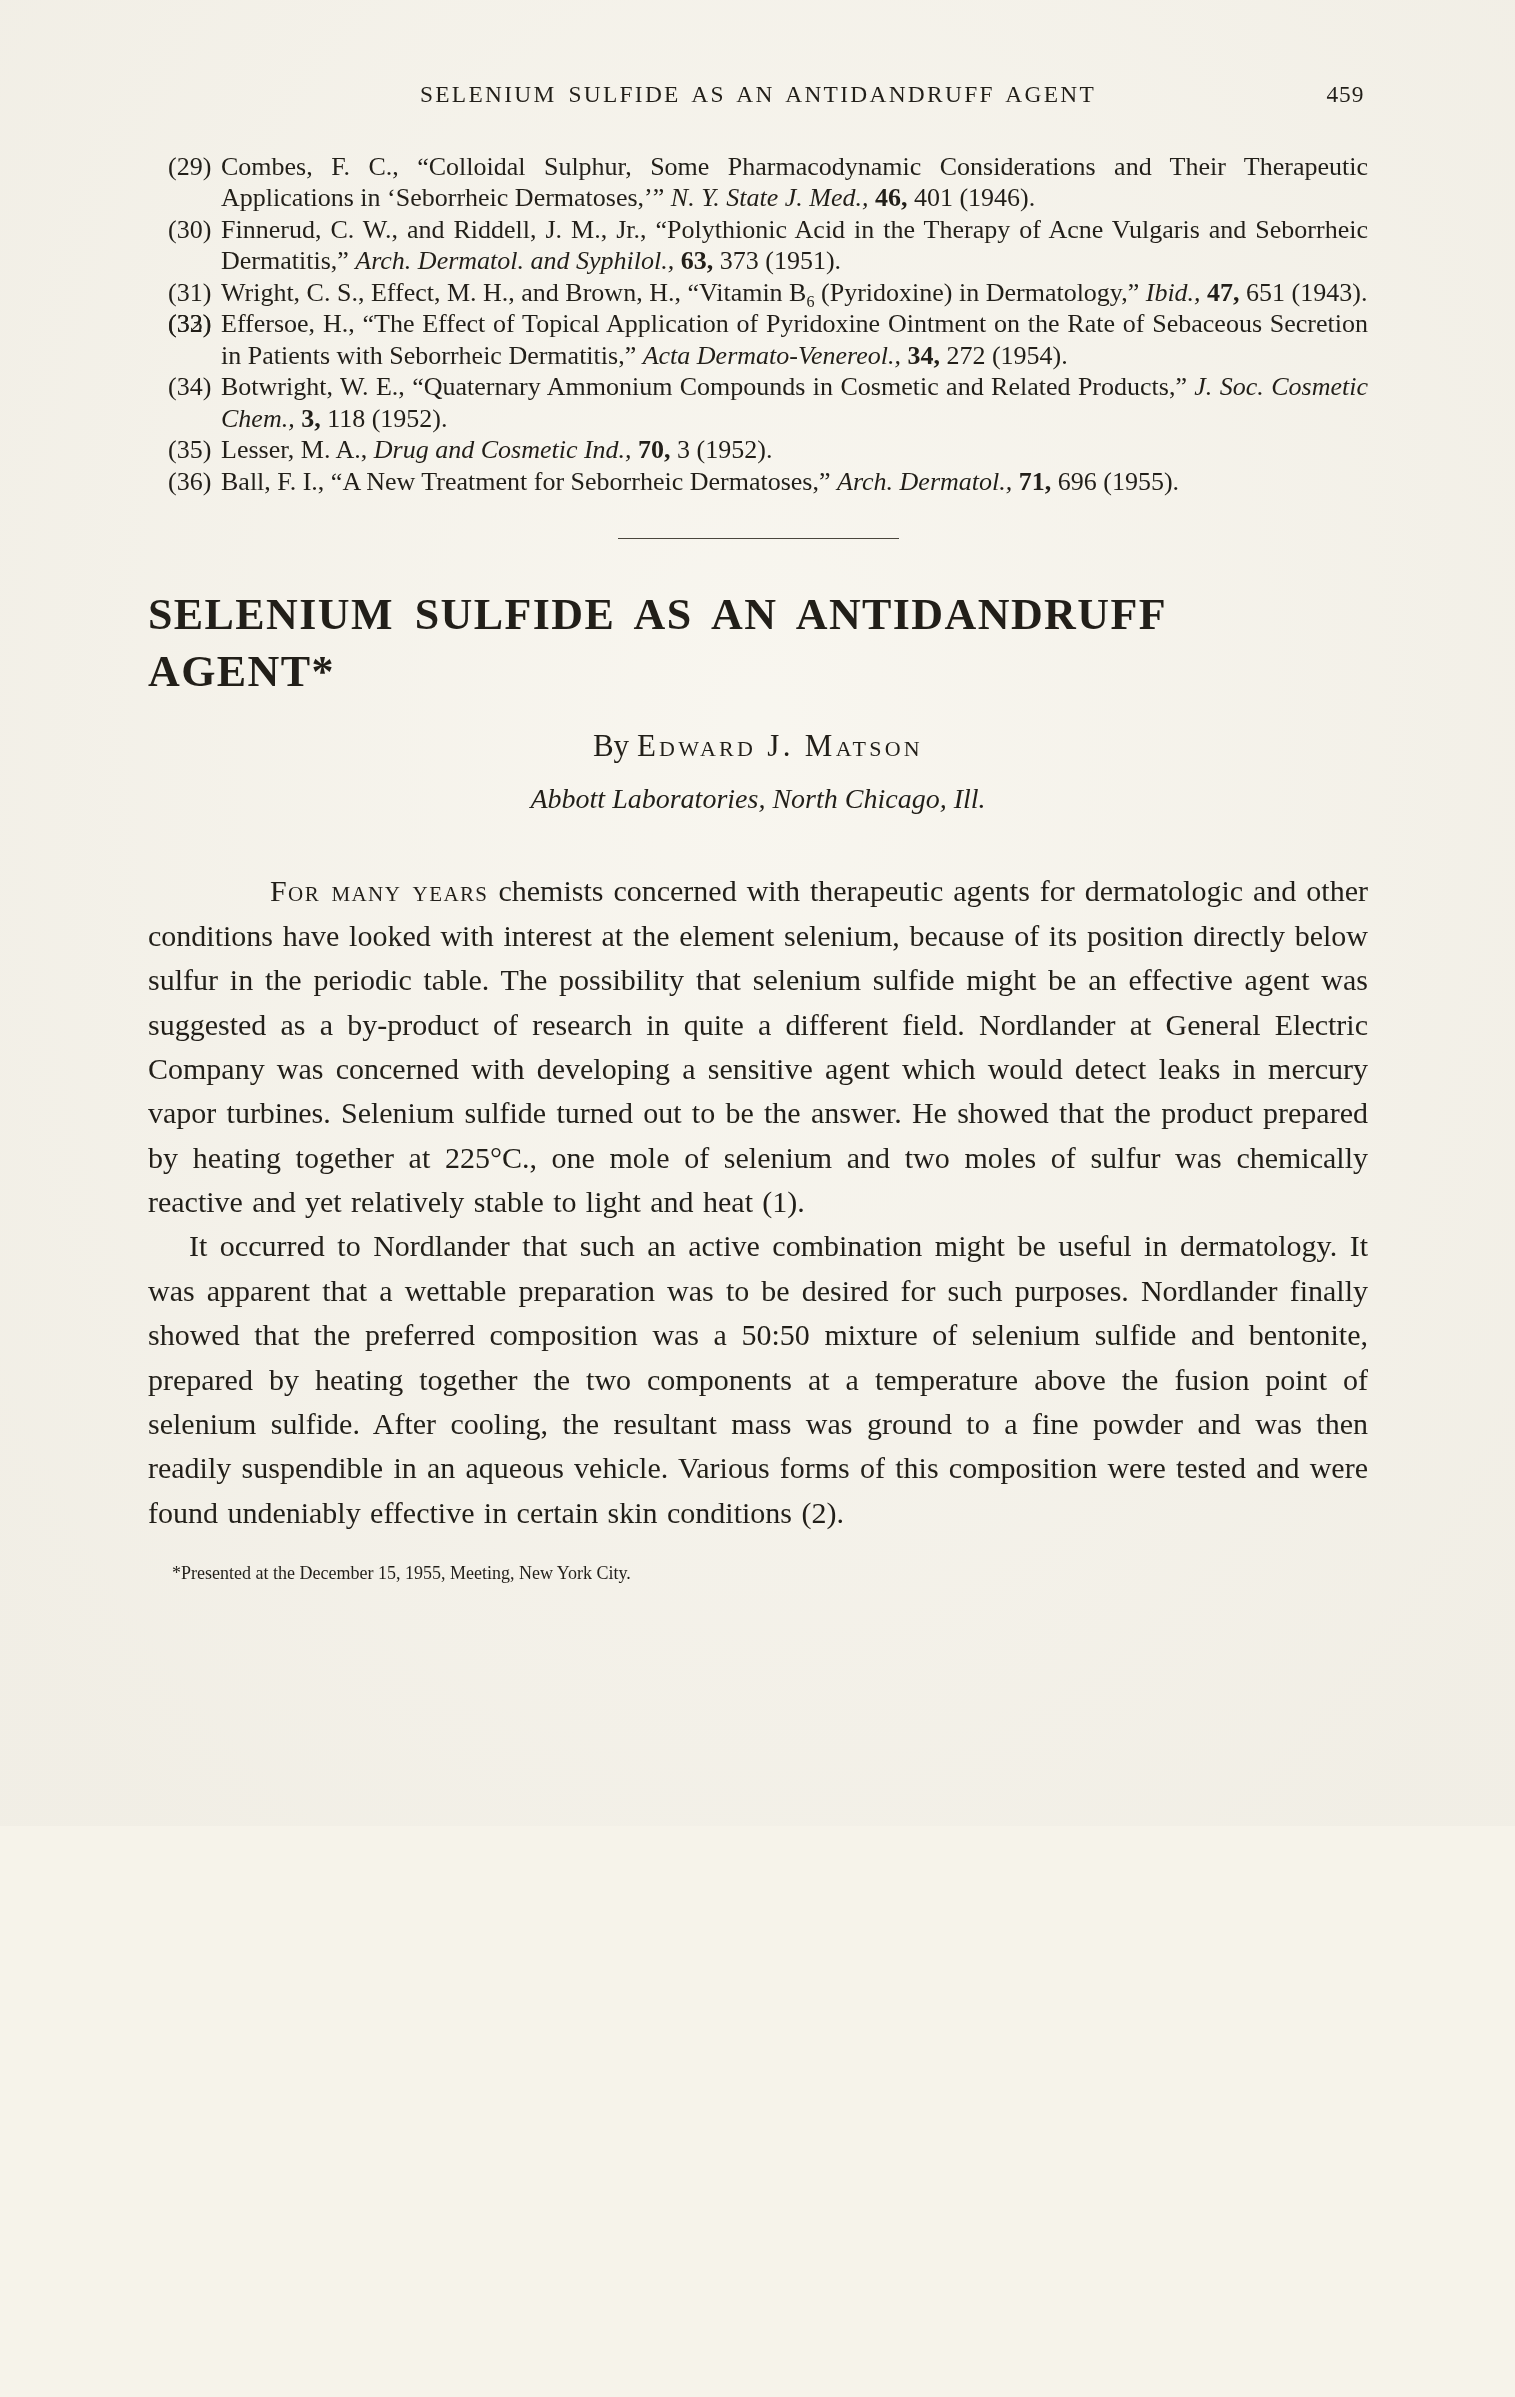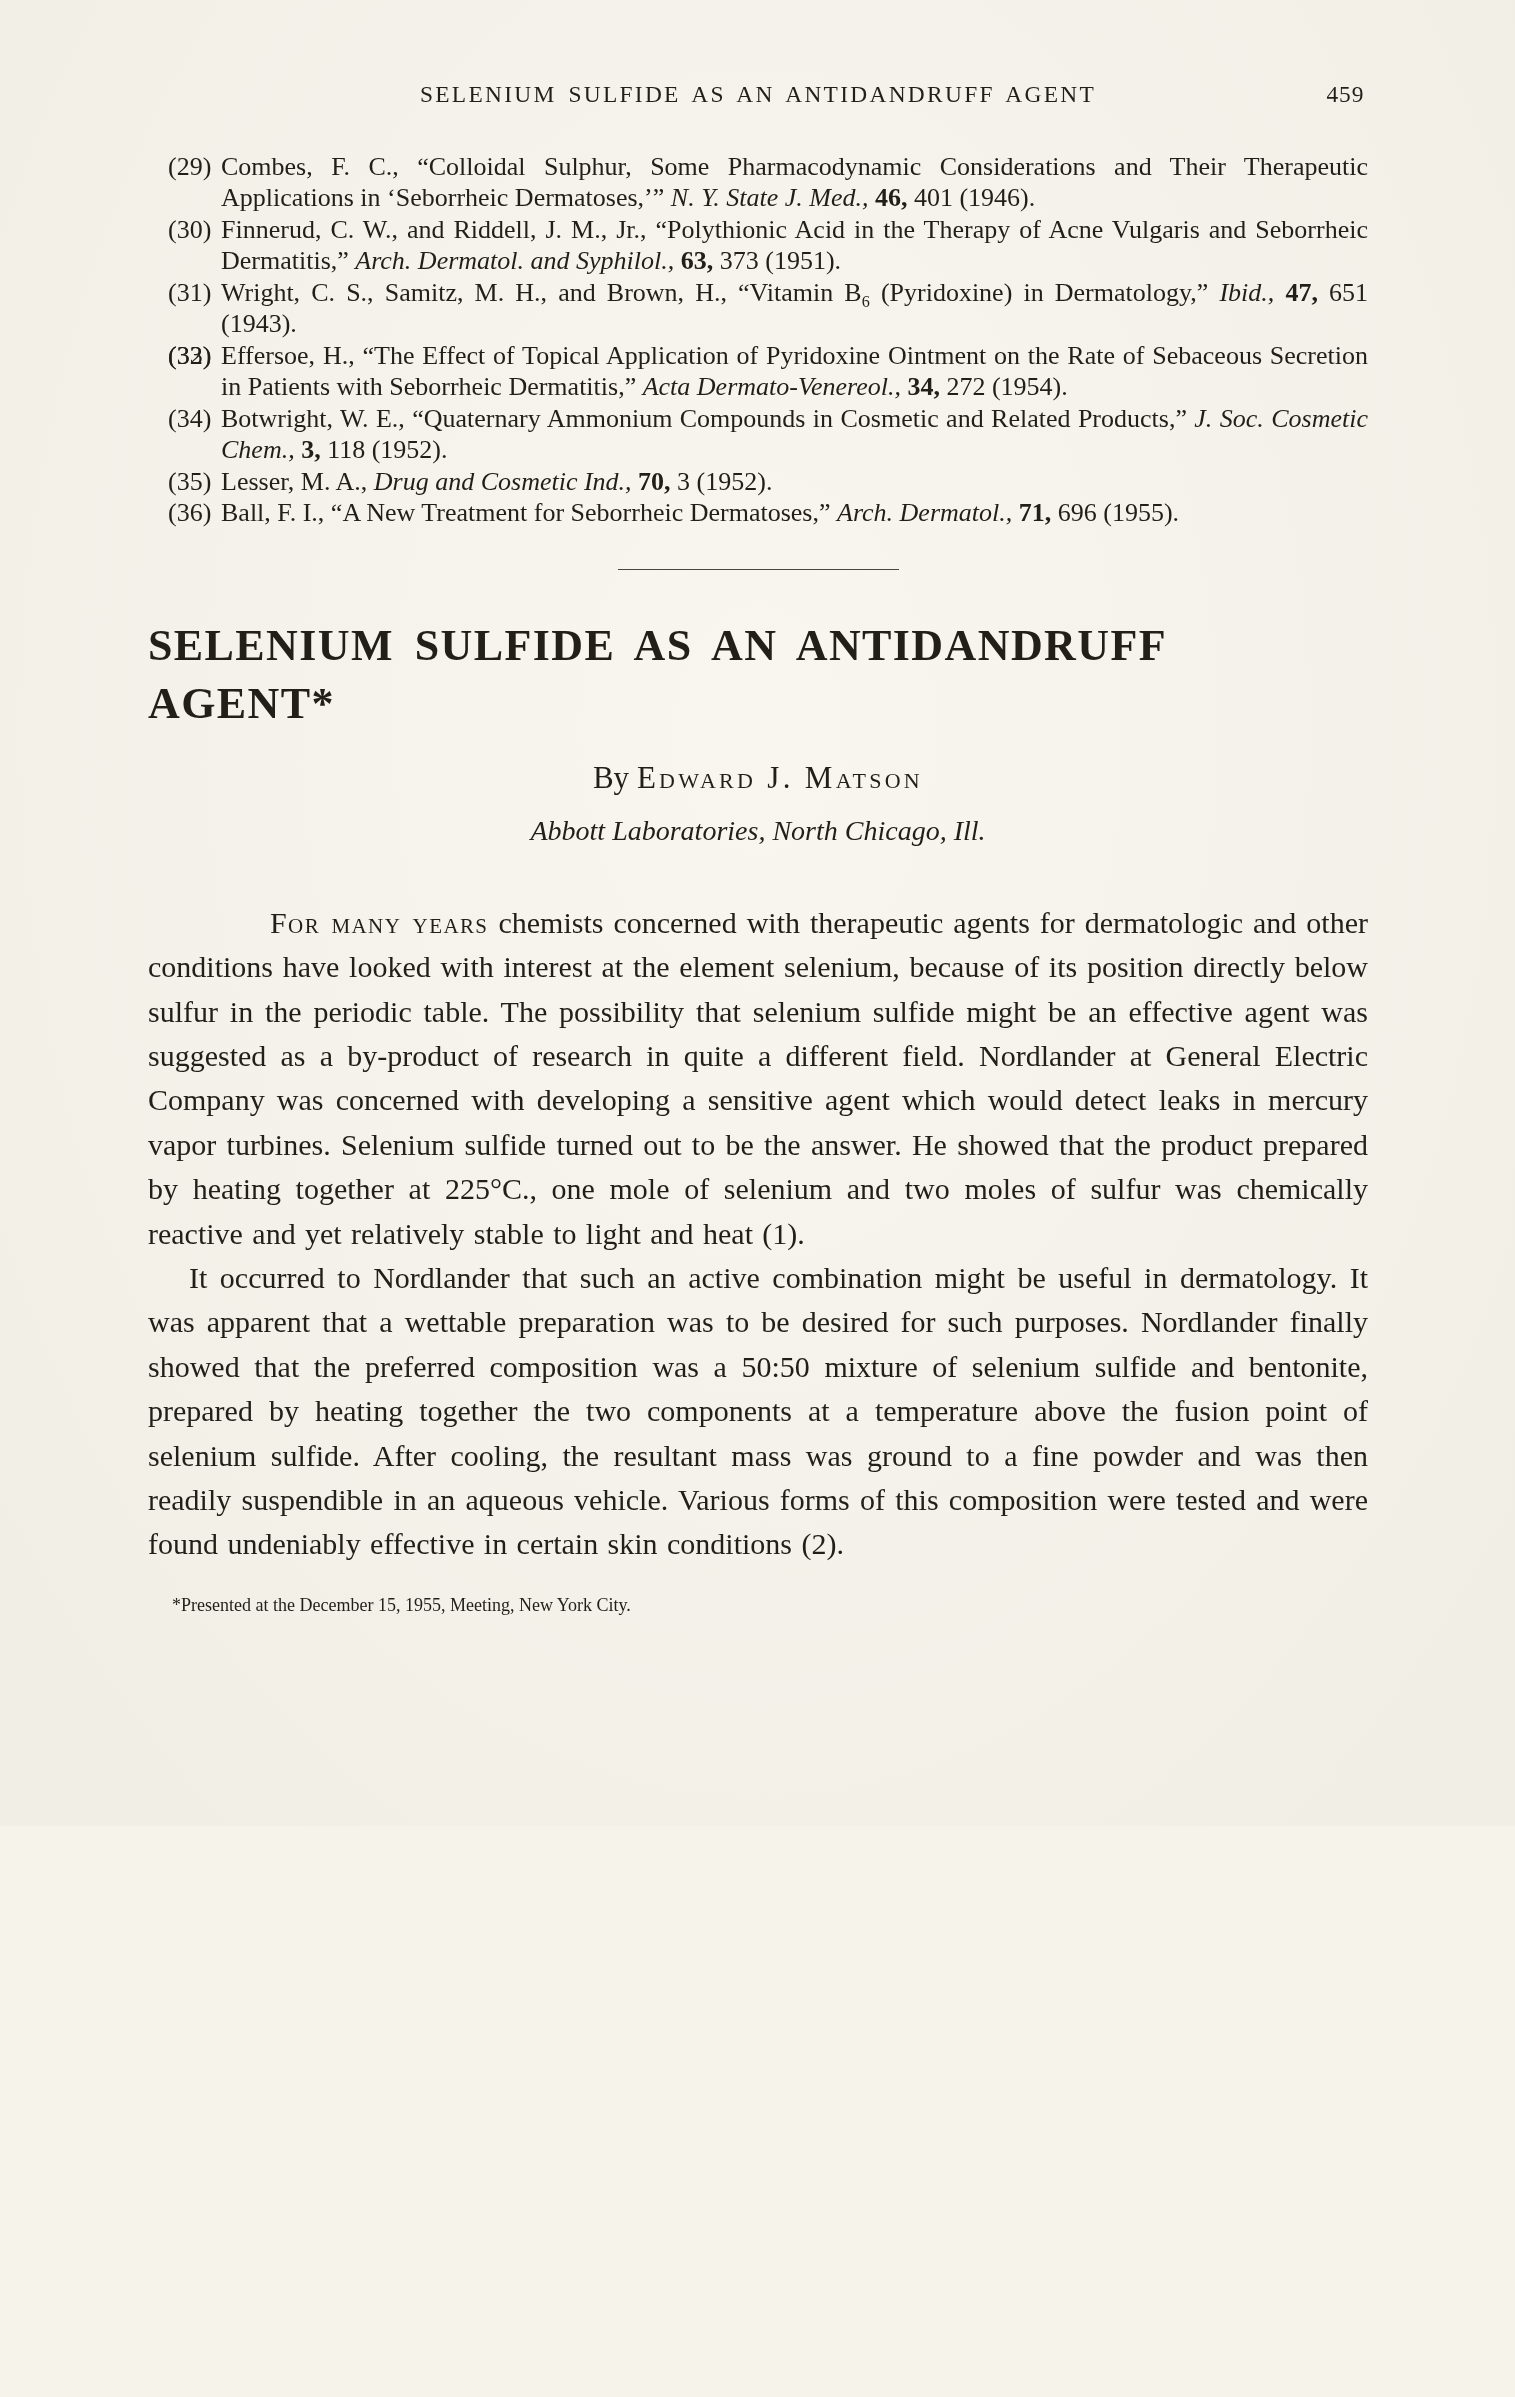--- a/index.html
+++ b/index.html
@@ -130,21 +130,21 @@
       <div class="ref">
         <span class="ref-num">(29)</span>
         <span class="ref-text"><span>Combes, F. C., “Colloidal Sulphur, Some Pharmacodynamic Considerations and Their Therapeutic Applications in ‘Seborrheic Dermatoses,’” </span><span class="it">N. Y. State J. Med.,</span><span> </span><span class="bd">46,</span><span> 401 (1946).</span></span>
       </div>
       <div class="ref">
         <span class="ref-num">(30)</span>
         <span class="ref-text"><span>Finnerud, C. W., and Riddell, J. M., Jr., “Polythionic Acid in the Therapy of Acne Vulgaris and Seborrheic Dermatitis,” </span><span class="it">Arch. Dermatol. and Syphilol.,</span><span> </span><span class="bd">63,</span><span> 373 (1951).</span></span>
       </div>
       <div class="ref">
         <span class="ref-num">(31)</span>
-        <span class="ref-text"><span>Wright, C. S., Samitz, M. H., and Brown, H., “Vitamin B</span><sub>6</sub><span> (Pyridoxine) in Dermatology,” </span><span class="it">Ibid.,</span><span> </span><span class="bd">47,</span><span> 651 (1943).</span></span>
+        <span class="ref-text"><span>Wright, C. S., Effect, M. H., and Brown, H., “Vitamin B</span><sub>6</sub><span> (Pyridoxine) in Dermatology,” </span><span class="it">Ibid.,</span><span> </span><span class="bd">47,</span><span> 651 (1943).</span></span>
       </div>
       <div class="ref">
         <span class="ref-num">(32)</span>
       </div>
       <div class="ref">
         <span class="ref-num">(33)</span>
         <span class="ref-text"><span>Effersoe, H., “The Effect of Topical Application of Pyridoxine Ointment on the Rate of Sebaceous Secretion in Patients with Seborrheic Dermatitis,” </span><span class="it">Acta Dermato-Venereol.,</span><span> </span><span class="bd">34,</span><span> 272 (1954).</span></span>
       </div>
       <div class="ref">
         <span class="ref-num">(34)</span>

